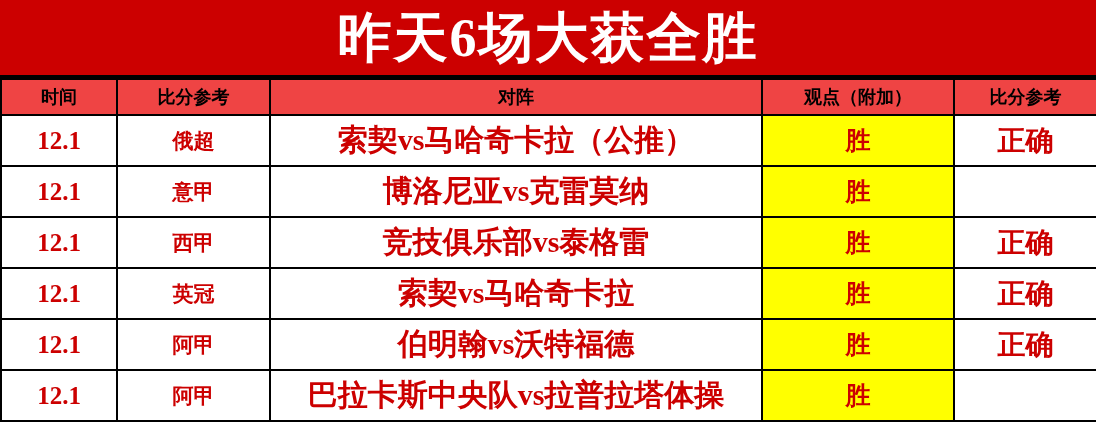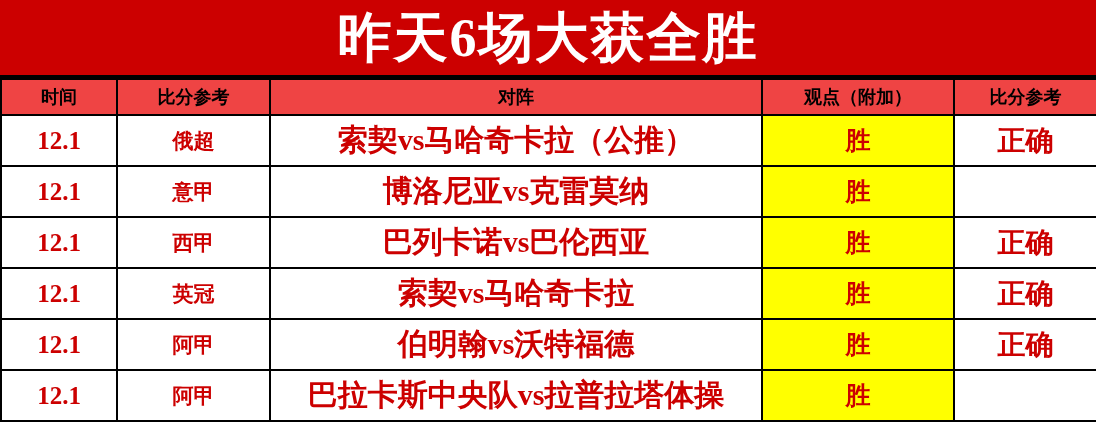--- a/index.html
+++ b/index.html
@@ -115,21 +115,21 @@
       <tr>
         <td class="col-time">12.1</td>
         <td class="col-type">意甲</td>
         <td class="col-match">博洛尼亚vs克雷莫纳</td>
         <td class="col-view">胜</td>
         <td class="col-score"></td>
       </tr>
       <tr>
         <td class="col-time">12.1</td>
         <td class="col-type">西甲</td>
-        <td class="col-match">巴列卡诺vs巴伦西亚</td>
+        <td class="col-match">竞技俱乐部vs泰格雷</td>
         <td class="col-view">胜</td>
         <td class="col-score">正确</td>
       </tr>
       <tr>
         <td class="col-time">12.1</td>
         <td class="col-type">英冠</td>
         <td class="col-match">索契vs马哈奇卡拉</td>
         <td class="col-view">胜</td>
         <td class="col-score">正确</td>
       </tr>

